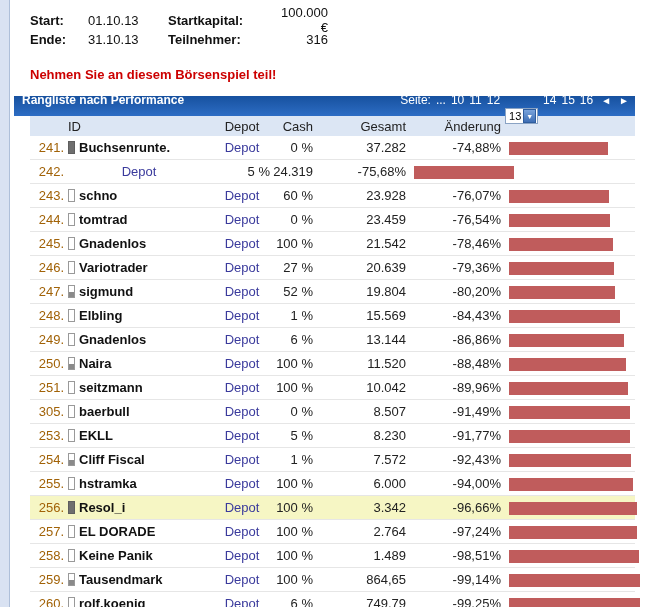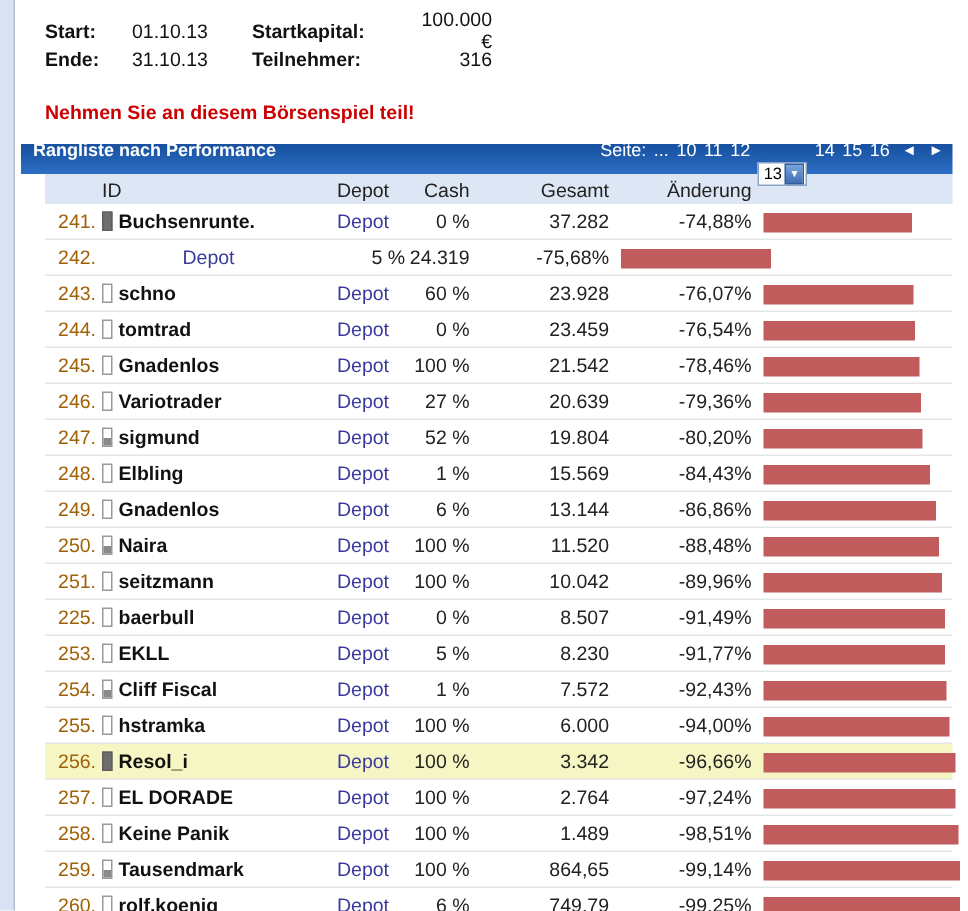--- a/index.html
+++ b/index.html
@@ -199,21 +199,21 @@
         <div class="grid row">
     <span class="c rank">251.</span>
     <span class="c name"><i class="icon outline"></i><b class="nm">seitzmann</b></span>
     <span class="c depot">Depot</span>
     <span class="c cash">100 %</span>
     <span class="c gesamt">10.042</span>
     <span class="c aend">-89,96%</span>
     <span class="c barcell"><i class="bar" style="width: 118.7px;"></i></span>
   </div>
         <div class="grid row">
-    <span class="c rank">225.</span>
+    <span class="c rank">305.</span>
     <span class="c name"><i class="icon outline"></i><b class="nm">baerbull</b></span>
     <span class="c depot">Depot</span>
     <span class="c cash">0 %</span>
     <span class="c gesamt">8.507</span>
     <span class="c aend">-91,49%</span>
     <span class="c barcell"><i class="bar" style="width: 120.8px;"></i></span>
   </div>
         <div class="grid row">
     <span class="c rank">253.</span>
     <span class="c name"><i class="icon outline"></i><b class="nm">EKLL</b></span>

